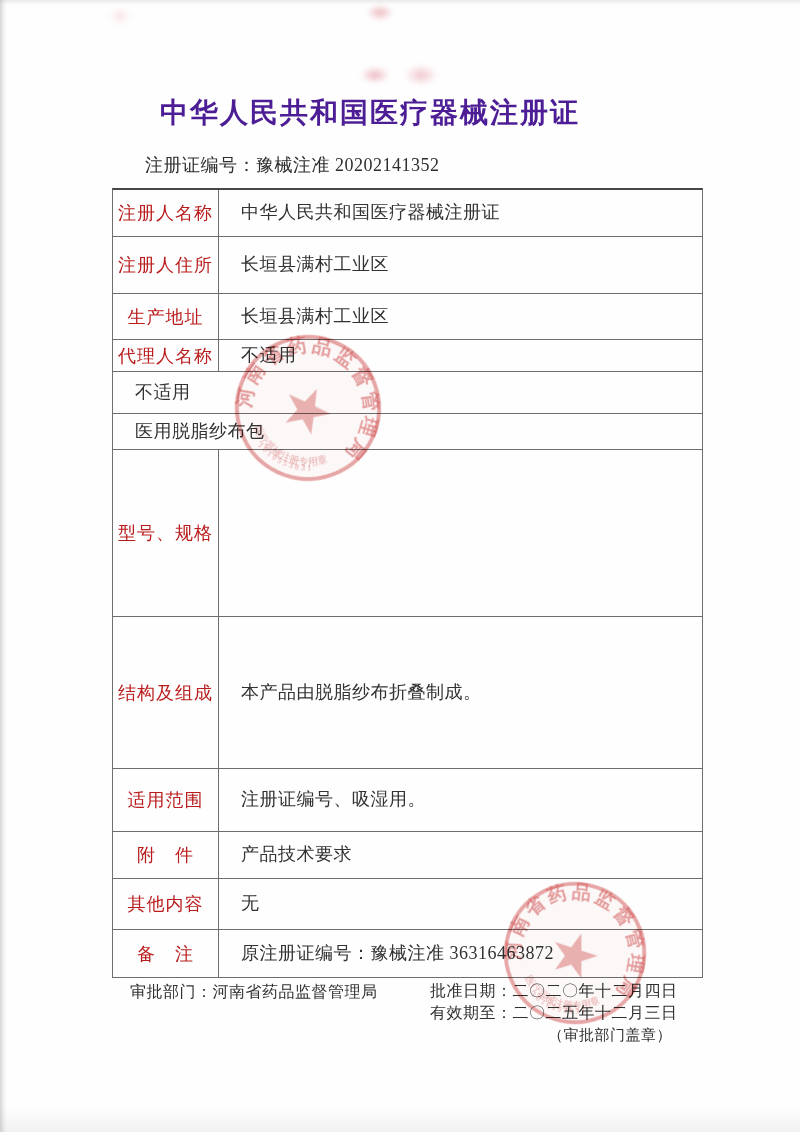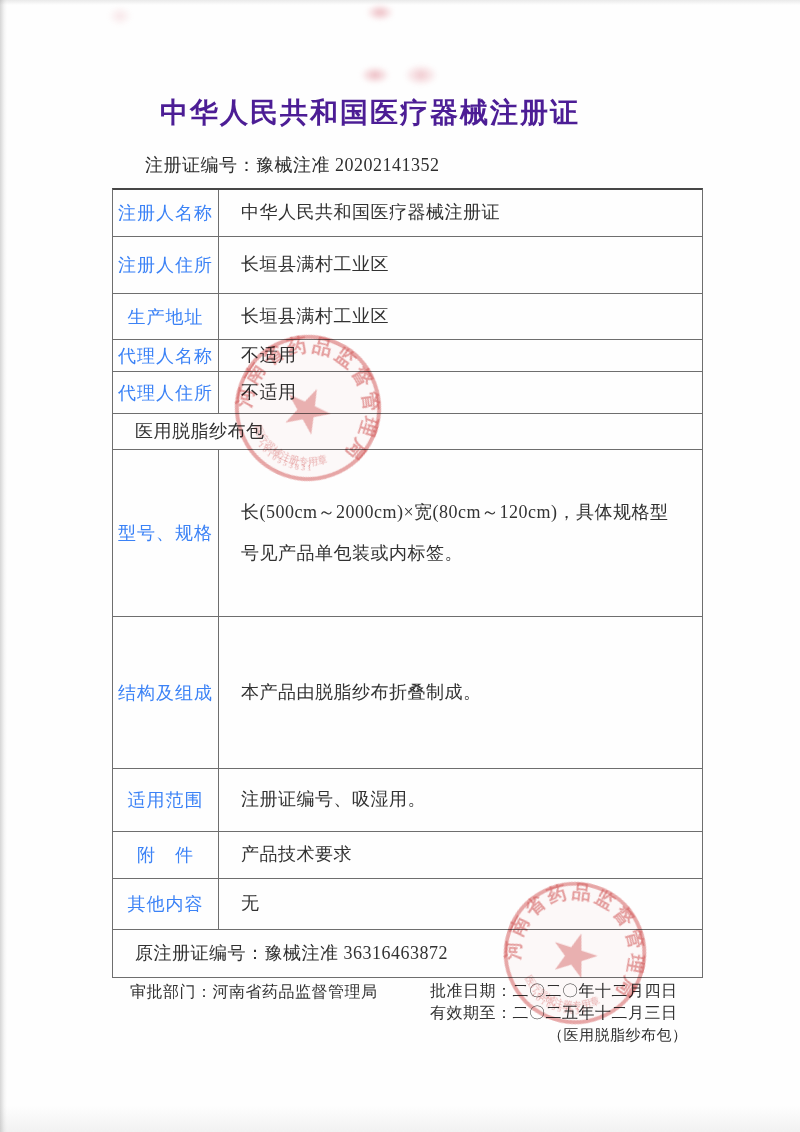--- a/index.html
+++ b/index.html
@@ -30,21 +30,21 @@
   .cert-table{
     position:absolute;left:112px;top:188px;width:591px;
     border:1px solid #6e6e6e;border-top:2px solid #474747;
     box-sizing:border-box;background:transparent;
   }
   .trow{display:flex;border-bottom:1px solid #6e6e6e;box-sizing:border-box;}
   .trow:last-child{border-bottom:none;}
   .tcell-label{
     width:106px;flex:0 0 106px;border-right:1px solid #6e6e6e;box-sizing:border-box;
     display:flex;align-items:center;justify-content:center;text-align:right;
-    font-size:18px;color:#3b82f6;letter-spacing:1px;padding:0 4px;
+    font-size:18px;color:#b91c1c;letter-spacing:1px;padding:0 4px;
   }
   .tcell-value{
     flex:1;display:flex;align-items:center;
     padding:0 26px 0 22px;font-size:18px;color:#323232;line-height:2.3;
     letter-spacing:.5px;box-sizing:border-box;
   }
 
   .footer-item{position:absolute;font-size:16px;color:#303030;letter-spacing:.5px;}
   .f-dept{left:130px;top:982px;}
   .f-date1{left:430px;top:981px;}
@@ -100,35 +100,31 @@
           <span>长垣县满村工业区</span>
         </div>
       </div>
       <div class="trow" style="height: 32px;">
         <div class="tcell-label">代理人名称</div>
         <div class="tcell-value">
           <span>不适用</span>
         </div>
       </div>
       <div class="trow" style="height: 42px;">
-        <div class="tcell-label">代理人住所</div>
         <div class="tcell-value">
           <span>不适用</span>
         </div>
       </div>
       <div class="trow" style="height: 36px;">
         <div class="tcell-value">
           <span>医用脱脂纱布包</span>
         </div>
       </div>
       <div class="trow" style="height: 167px;">
         <div class="tcell-label">型号、规格</div>
-        <div class="tcell-value">
-          <span>长(500cm～2000cm)×宽(80cm～120cm)，具体规格型号见产品单包装或内标签。</span>
-        </div>
       </div>
       <div class="trow" style="height: 152px;">
         <div class="tcell-label">结构及组成</div>
         <div class="tcell-value">
           <span>本产品由脱脂纱布折叠制成。</span>
         </div>
       </div>
       <div class="trow" style="height: 63px;">
         <div class="tcell-label">适用范围</div>
         <div class="tcell-value">
@@ -141,30 +137,31 @@
           <span>产品技术要求</span>
         </div>
       </div>
       <div class="trow" style="height: 51px;">
         <div class="tcell-label">其他内容</div>
         <div class="tcell-value">
           <span>无</span>
         </div>
       </div>
       <div class="trow" style="height: 47px;">
+        <div class="tcell-label">备　注</div>
         <div class="tcell-value">
           <span>原注册证编号：豫械注准 36316463872</span>
         </div>
       </div>
     </div>
 
   <div class="footer-item f-dept">审批部门：河南省药品监督管理局</div>
   <div class="footer-item f-date1">批准日期：二〇二〇年十二月四日</div>
   <div class="footer-item f-date2">有效期至：二〇二五年十二月三日</div>
-  <div class="footer-item f-sealnote">（医用脱脂纱布包）</div>
+  <div class="footer-item f-sealnote">（审批部门盖章）</div>
 
   <div class="stamp stamp-1"><svg viewBox="-100 -100 200 200" width="100%" height="100%">
         <defs>
           <path id="arcTop1" d="M -66 32 A 73 73 0 1 1 66 32" fill="none"></path>
           <path id="arcSub1" d="M -50 54 A 74 74 0 0 0 50 54" fill="none"></path>
           <path id="arcNum1" d="M -42 68 A 80 80 0 0 0 42 68" fill="none"></path>
         </defs>
         <circle r="91" fill="rgba(233,150,158,0.07)" stroke="#cf4a4a" stroke-width="5" stroke-opacity="0.52"></circle>
         <path d="M0.0,-27.0 L7.1,-5.7 L29.5,-5.6 L11.4,7.7 L18.2,29.1 L0.0,16.0 L-18.2,29.1 L-11.4,7.7 L-29.5,-5.6 L-7.1,-5.7 Z" fill="#cf4a4a" fill-opacity="0.45"></path>
         <text font-size="25" font-weight="bold" fill="#cf4a4a" fill-opacity="0.58"><textPath href="#arcTop1" startOffset="50%" text-anchor="middle" textLength="292">河南省药品监督管理局</textPath></text>

